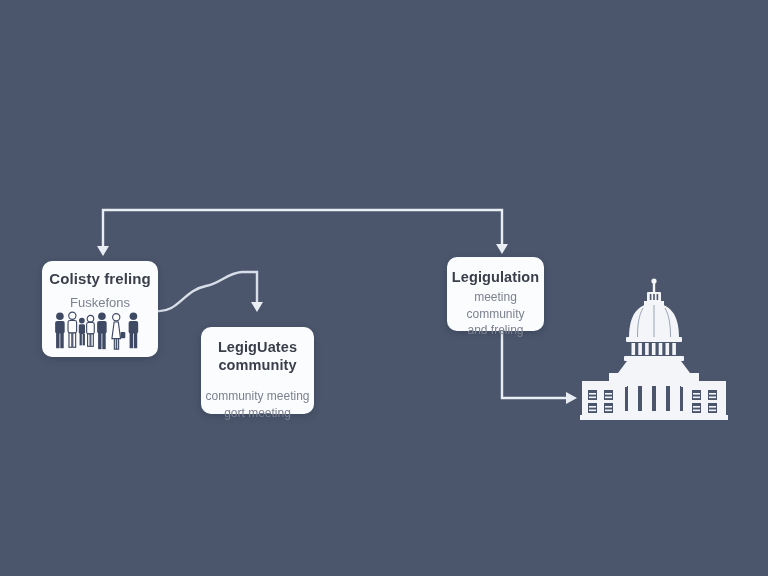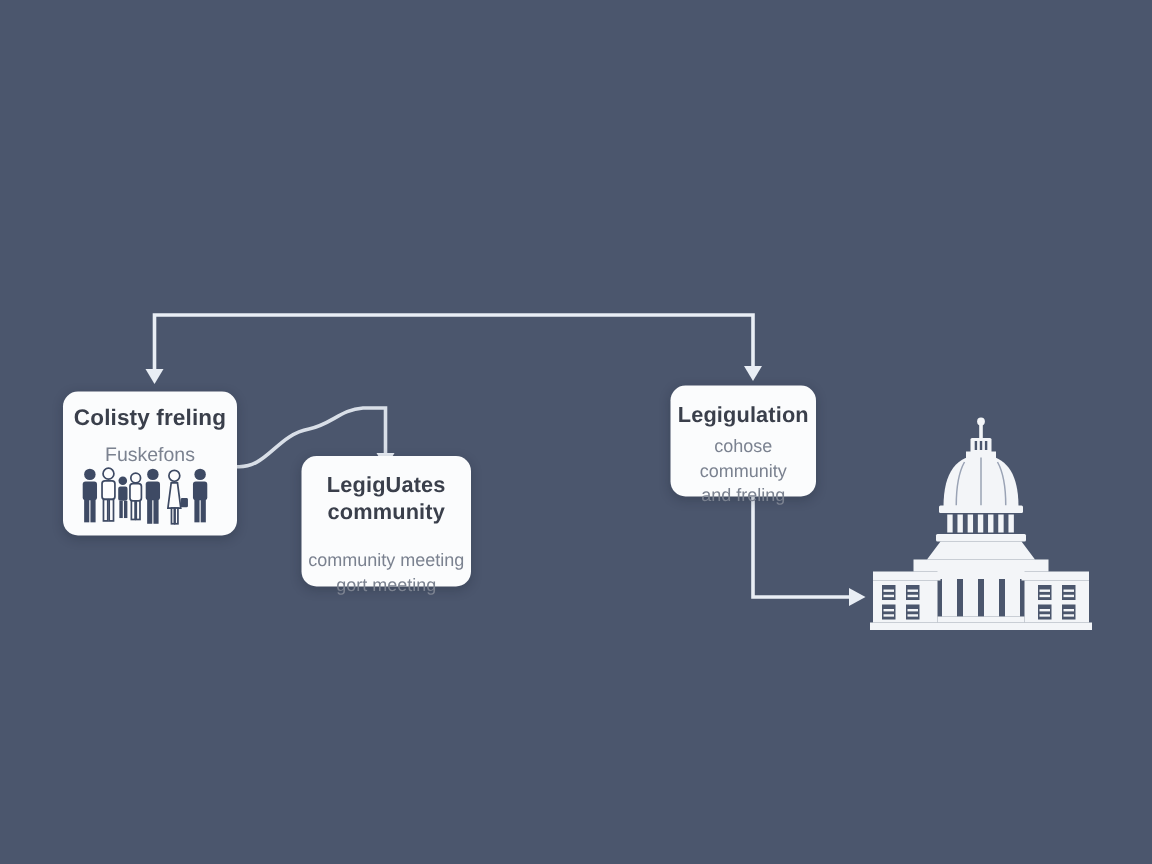--- a/index.html
+++ b/index.html
@@ -38,21 +38,21 @@
     background:var(--box-bg);
     border-radius:10px;
     box-shadow:0 2px 7px rgba(20,26,40,0.25);
     display:flex;
     flex-direction:column;
     align-items:center;
     text-align:center;
     box-sizing:border-box;
   }
   .node-community{left:42px;top:261px;width:116px;height:96px;padding-top:9px;}
-  .node-meeting{left:201px;top:304px;width:113px;height:87px;padding-top:11px;}
+  .node-meeting{left:201px;top:327px;width:113px;height:87px;padding-top:11px;}
   .node-legislation{left:447px;top:257px;width:97px;height:74px;padding-top:11px;}
   .node-title{
     font-size:14.5px;font-weight:700;color:var(--title-color);
     line-height:18px;letter-spacing:0.1px;
   }
   .node-title.big{font-size:15px;}
   .node-subtitle{
     font-size:12px;color:var(--subtitle-color);
     line-height:16.5px;
   }
@@ -135,21 +135,21 @@
 
   <div class="node node-meeting">
     <div class="node-title">LegigUates</div>
     <div class="node-title">community</div>
     <div class="node-subtitle" style="margin-top:14px;">community meeting</div>
     <div class="node-subtitle">gort meeting</div>
   </div>
 
   <div class="node node-legislation">
     <div class="node-title">Legigulation</div>
-    <div class="node-subtitle" style="margin-top:3px;">cohose community</div>
+    <div class="node-subtitle" style="margin-top:3px;">meeting community</div>
     <div class="node-subtitle">and freling</div>
   </div>
 
   <svg class="capitol-icon" viewBox="0 0 148 146">
 
     <circle class="w" cx="74" cy="5" r="2.6"></circle>
     <rect class="w" x="72.8" y="6" width="2.4" height="11"></rect>
     <rect class="w" x="67" y="16" width="14" height="10" rx="1"></rect>
     <rect class="d" x="69.8" y="18" width="1.6" height="6"></rect>
     <rect class="d" x="73.2" y="18" width="1.6" height="6"></rect>

